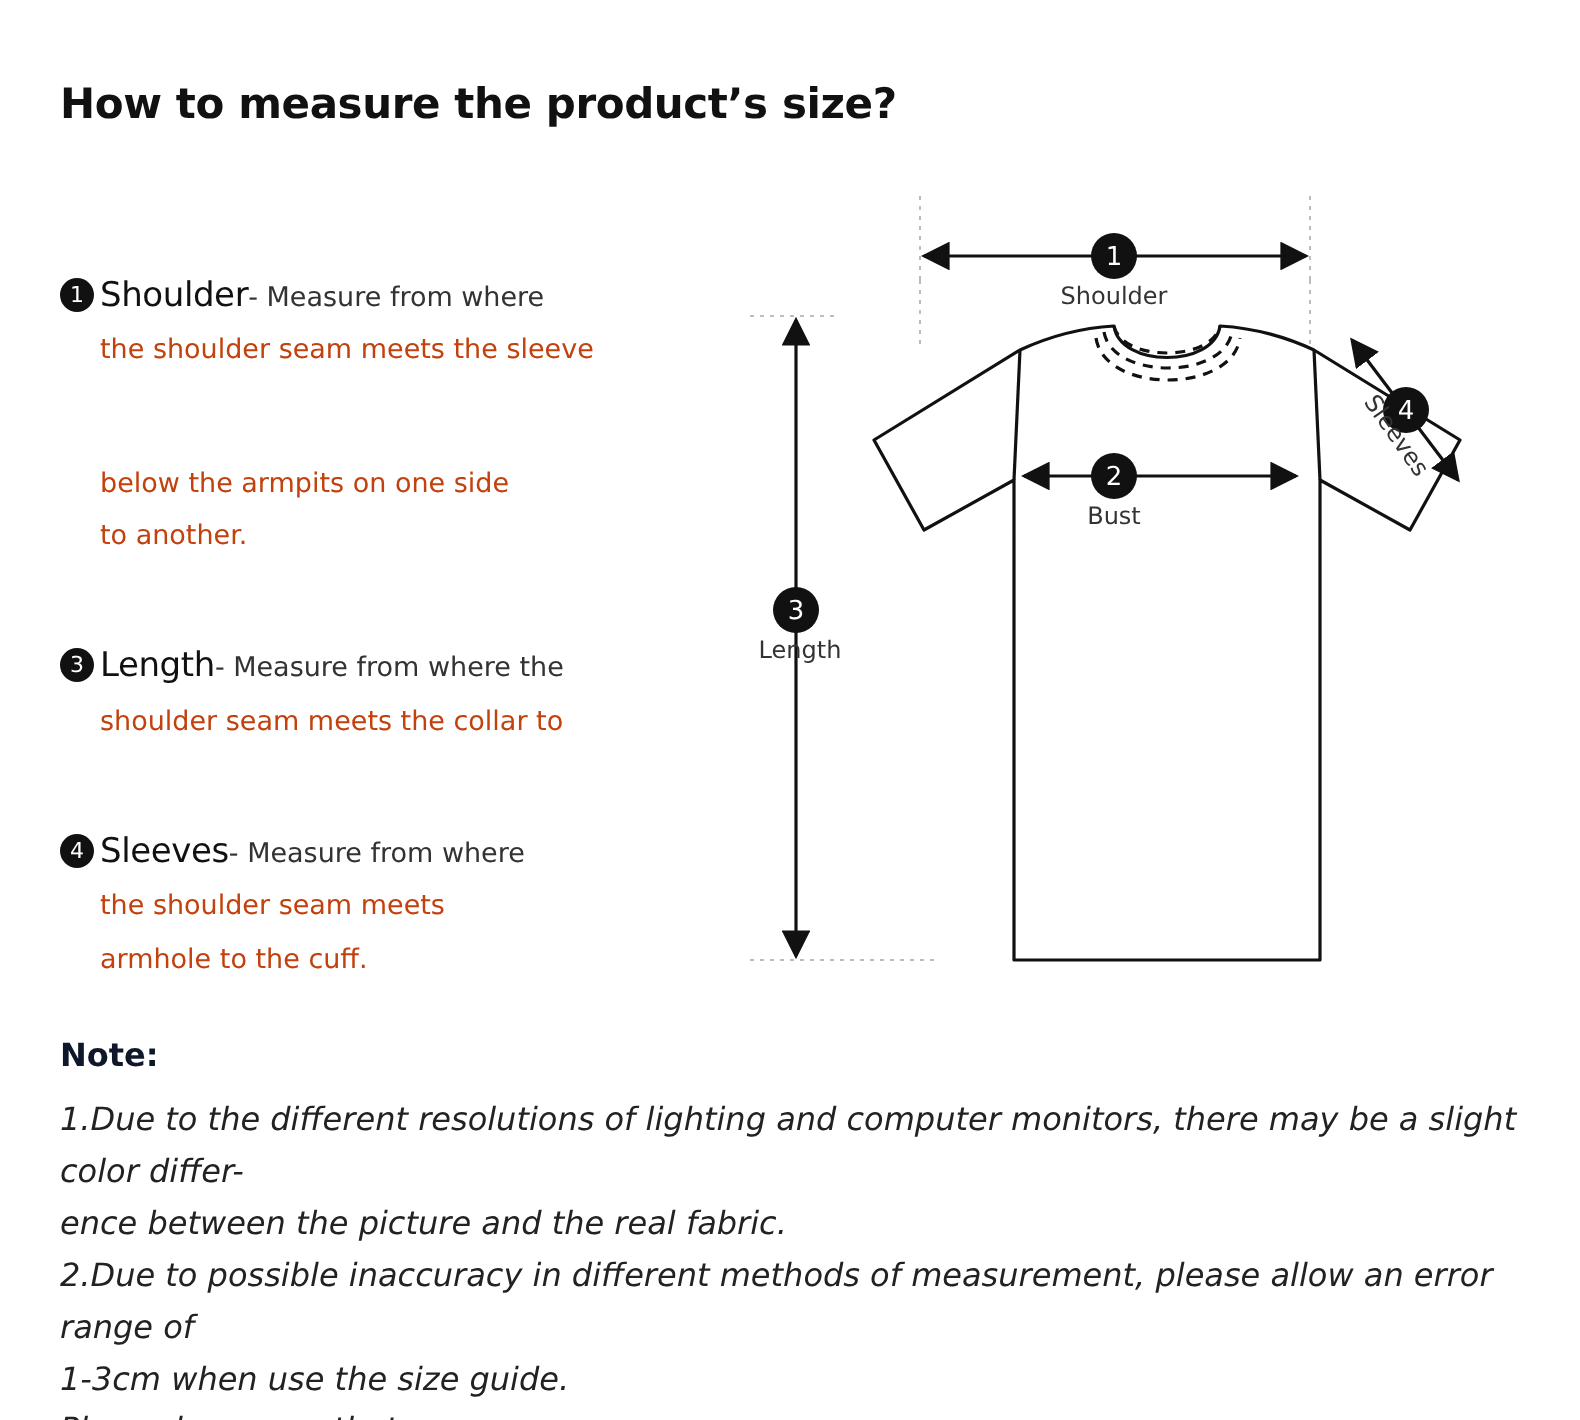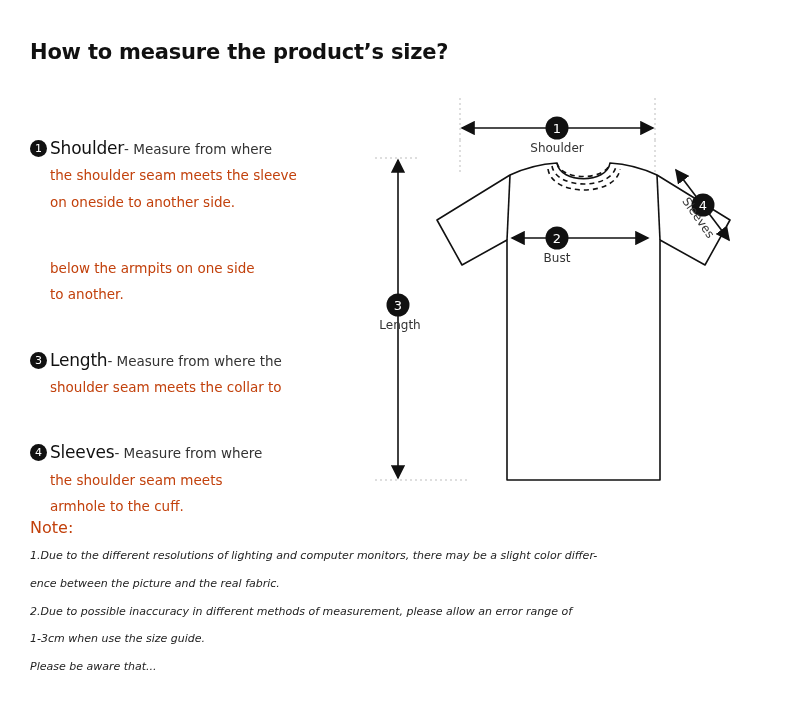--- a/index.html
+++ b/index.html
@@ -78,30 +78,29 @@
 
   
   .note {
     position: absolute;
     left: 30px;
     top: 518px;
     width: 740px;
   }
   .note-title {
     font-size: 16px;
-    font-weight: normal;
-    color: #c2410c;
+    font-weight: bold;
+    color: #0f172a;
     margin-bottom: 10px;
   }
   .note-line {
-    font-size: 11px;
+    font-size: 16px;
     font-style: italic;
     color: #222;
     line-height: 1.62;
-    margin-top: 10px;
   }
 
   
   .diagram {
     position: absolute;
     left: 360px;
     top: 80px;
     width: 420px;
     height: 420px;
   }
@@ -125,21 +124,20 @@
 
   <div class="title">How to measure the product’s size?</div>
 
   <div class="measure-list">
 
     <div class="measure-item">
       <div>
         <span class="badge">1</span><span class="m-name">Shoulder</span><span class="m-desc">- Measure from where</span>
       </div>
       <div class="m-line">the shoulder seam meets the sleeve</div>
-      <div class="m-line">on oneside to another side.</div>
     </div>
 
     <div class="measure-item">
       <div class="m-line">below the armpits on one side</div>
       <div class="m-line">to another.</div>
     </div>
 
     <div class="measure-item">
       <div>
         <span class="badge">3</span><span class="m-name">Length</span><span class="m-desc">- Measure from where the</span>

